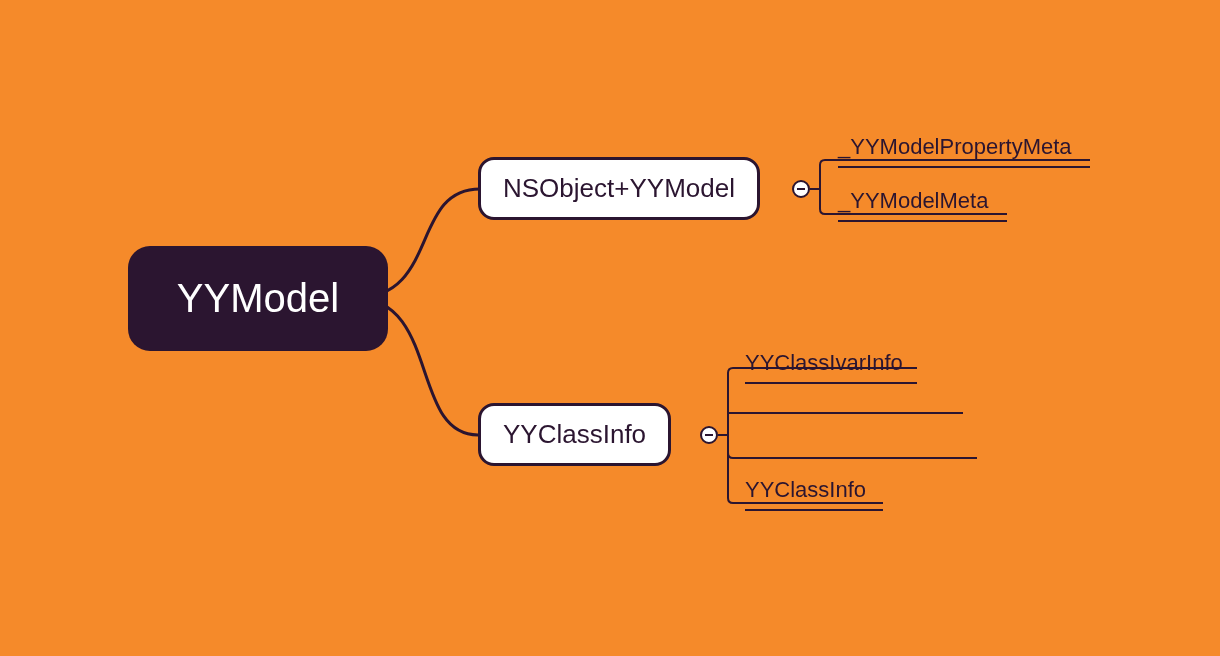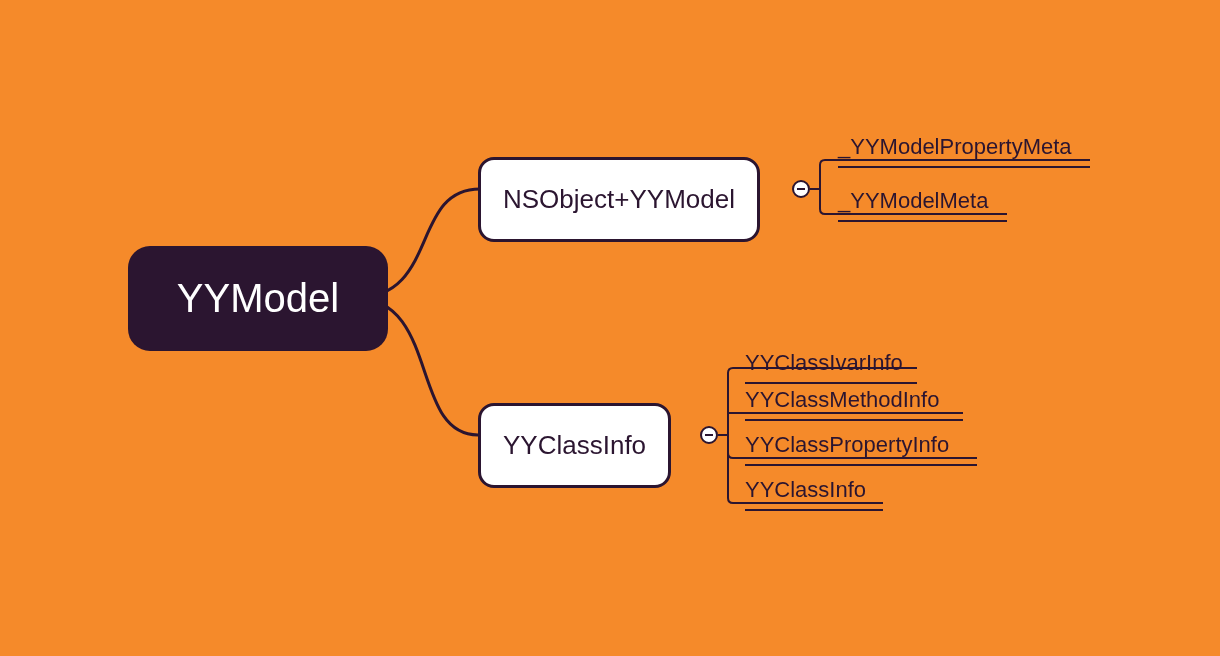--- a/index.html
+++ b/index.html
@@ -33,21 +33,21 @@
     align-items: center;
     justify-content: center;
   }
   .child-node {
     position: absolute;
     background: #fff;
     color: #2b1530;
     border: 3px solid #2b1530;
     border-radius: 16px;
     font-size: 26px;
-    padding: 24px 22px;
+    padding: 13px 22px;
     display: flex;
     align-items: center;
     justify-content: center;
   }
   .toggle {
     position: absolute;
     width: 18px;
     height: 18px;
     border-radius: 50%;
     background: #fff;
@@ -107,23 +107,17 @@
   </div>
 
   <div class="child-node" style="left:478px; top:403px;">
     <span>YYClassInfo</span>
   </div>
   <div class="toggle" style="left:700px; top:426px;"></div>
 
   <div class="leaf" style="left:745px; top:336px; width:172px;margin-top:8px;">
     <span>YYClassIvarInfo</span>
   </div>
-  <div class="leaf" style="left:745px; top:381px; width:218px;">
-    <span>YYClassMethodInfo</span>
-  </div>
-  <div class="leaf" style="left:745px; top:426px; width:232px;">
-    <span>YYClassPropertyInfo</span>
-  </div>
   <div class="leaf" style="left:745px; top:471px; width:138px;">
     <span>YYClassInfo</span>
   </div>
 
 </div>
 
 </body></html>

